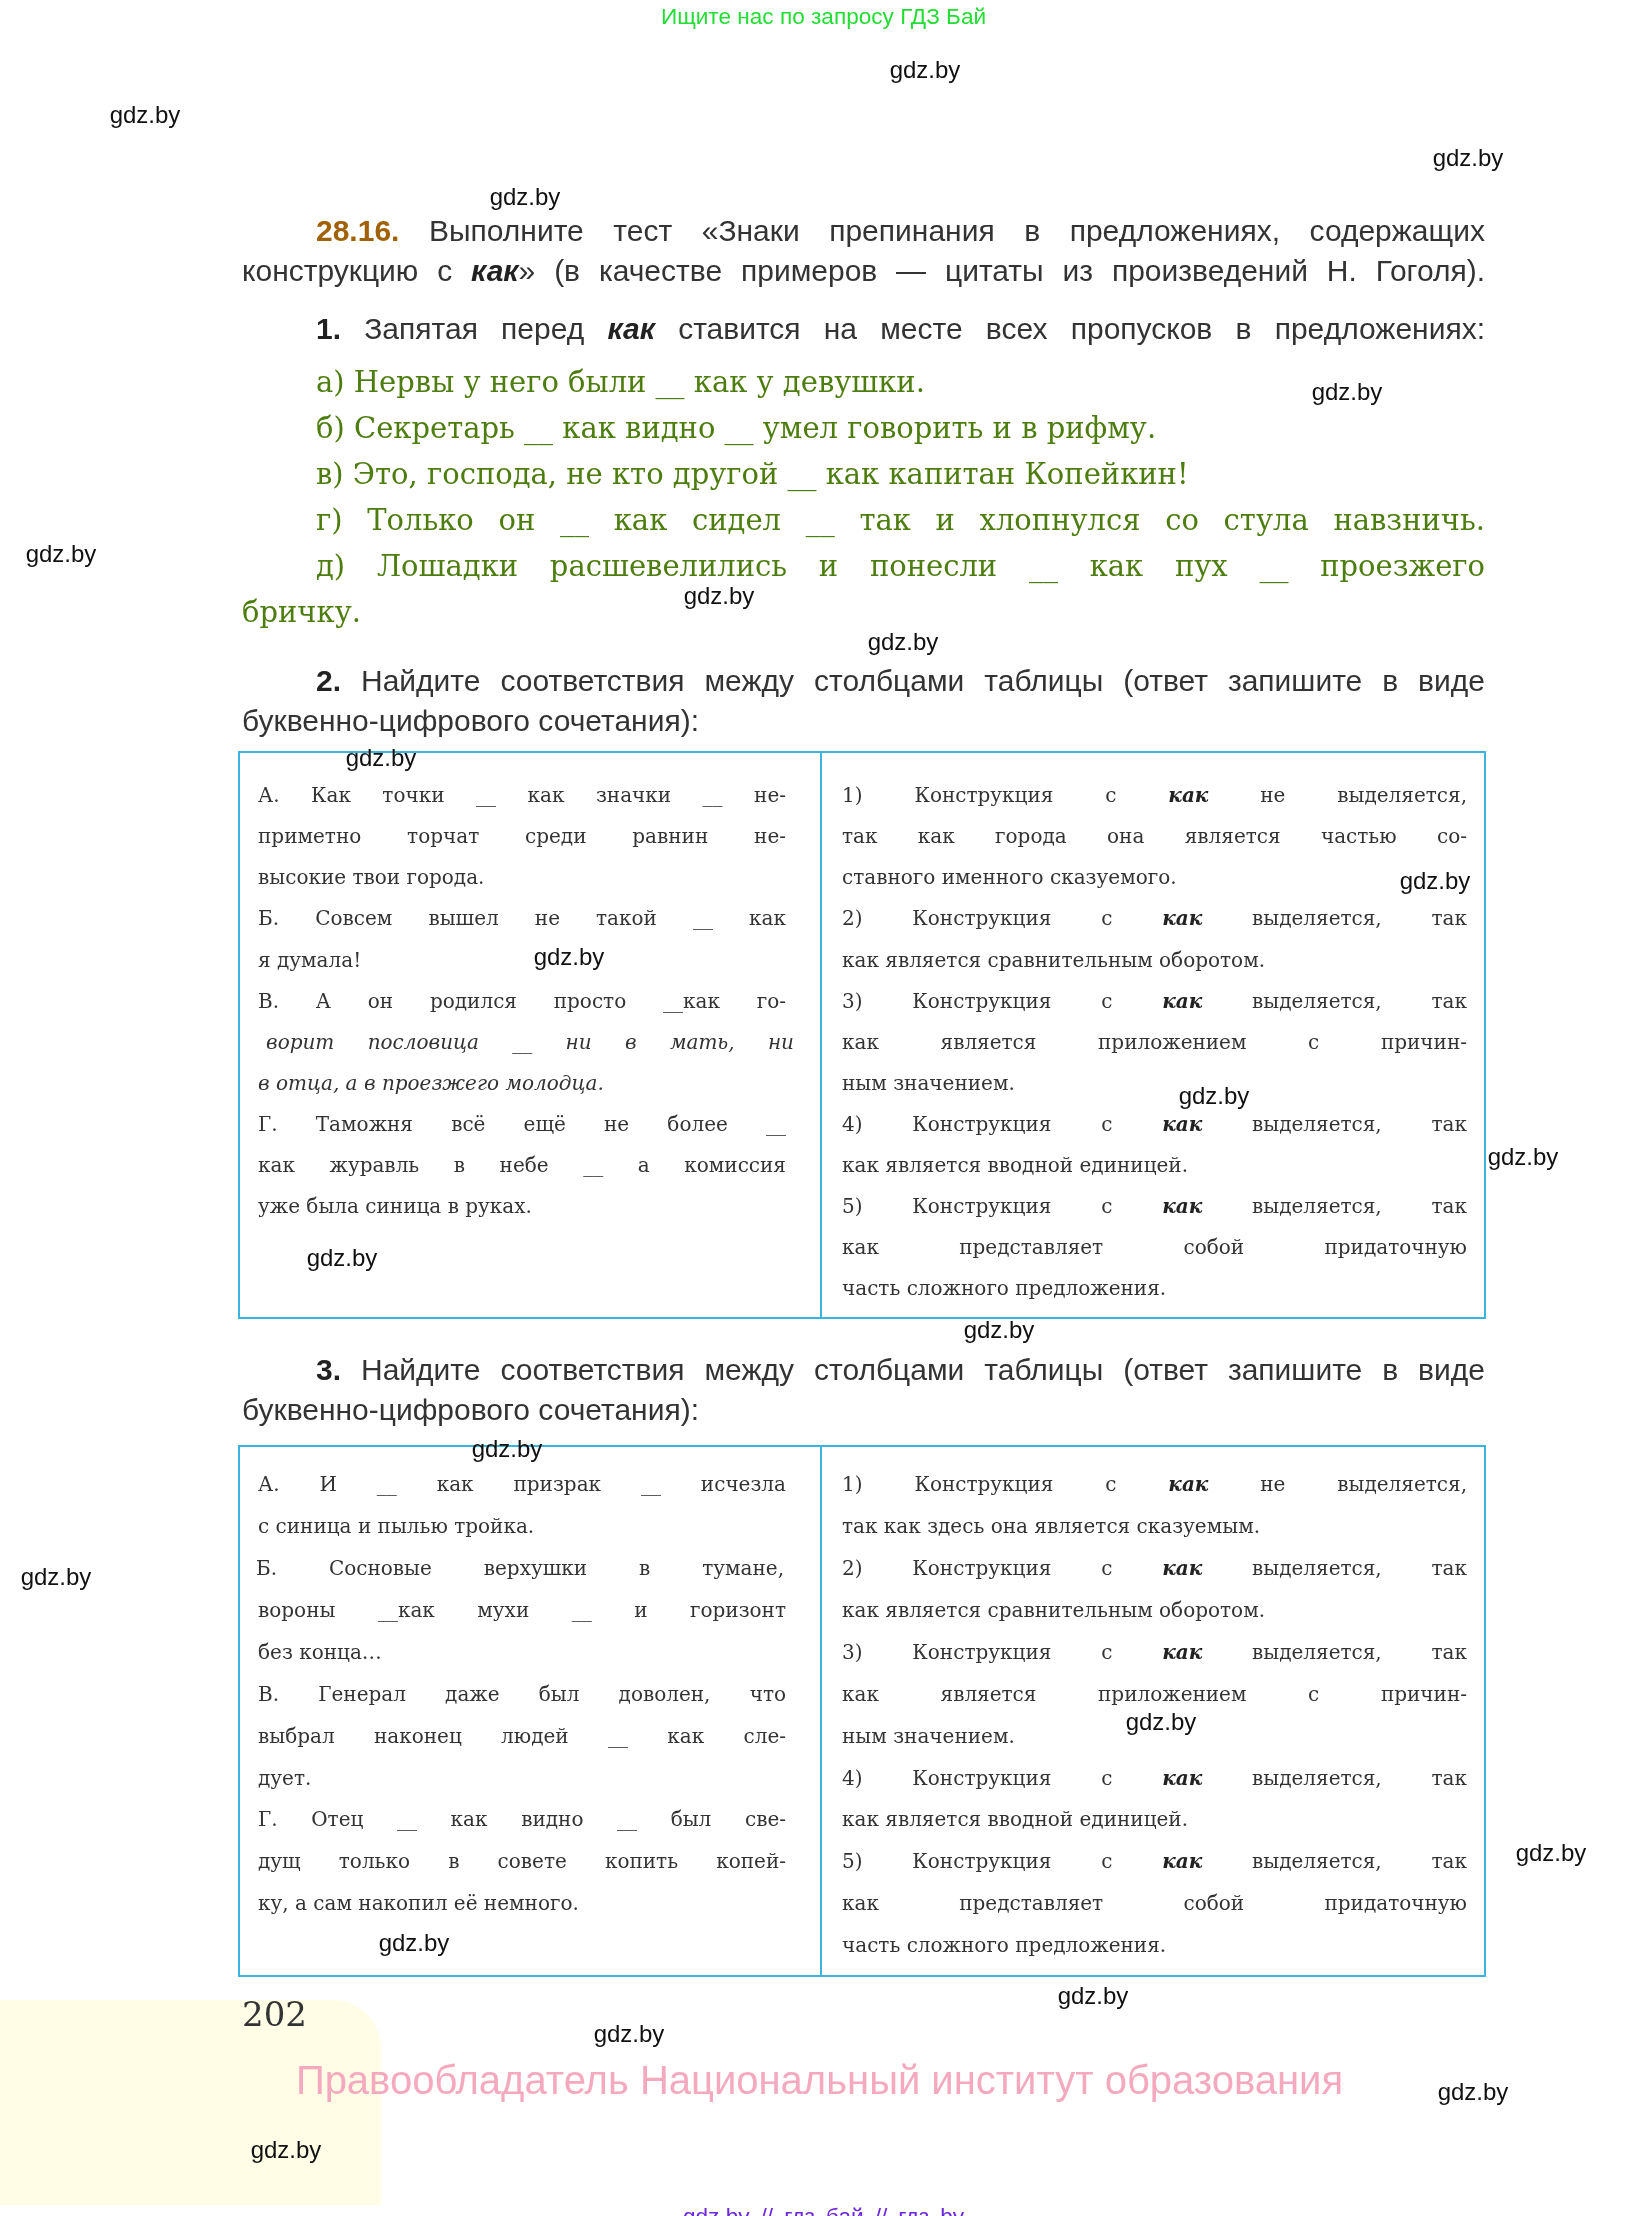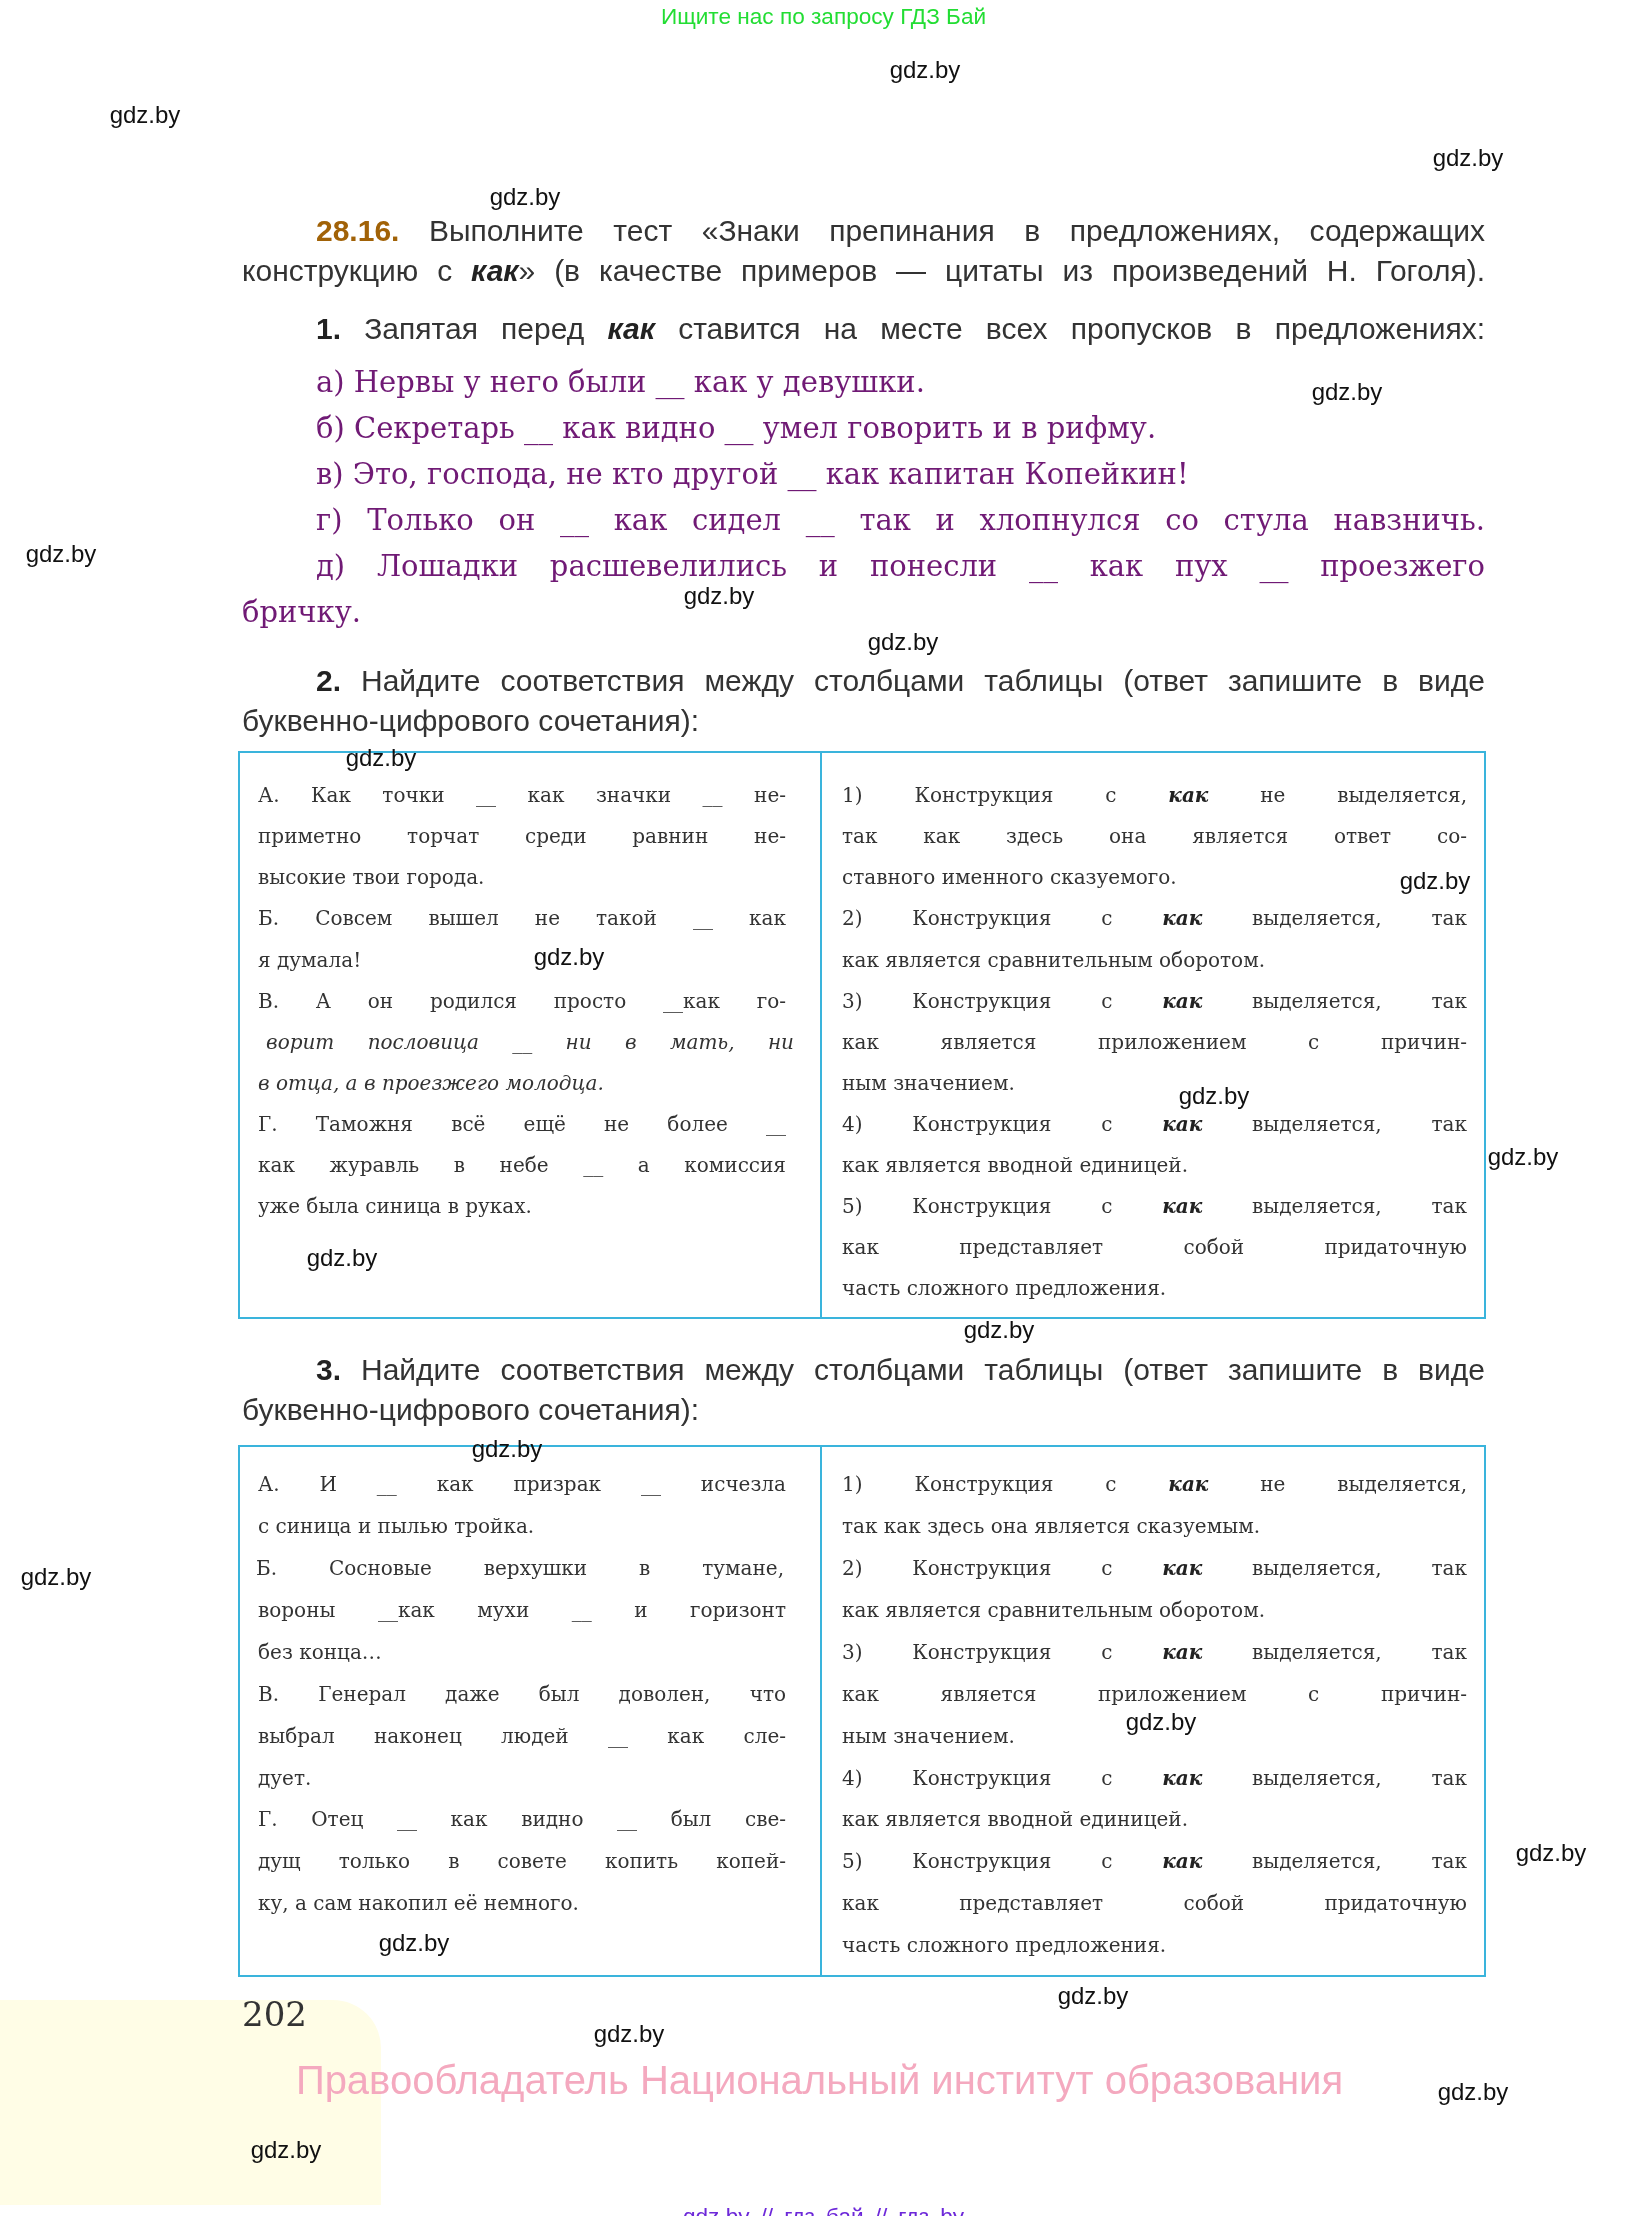--- a/index.html
+++ b/index.html
@@ -1,20 +1,20 @@
 <!DOCTYPE html>
 <html style="font-size:13px"><head>
 <meta charset="utf-8">
 <style>
   html, body { margin: 0; padding: 0; }
   body { width: 1647px; height: 2216px; position: relative; background: #ffffff; overflow: hidden; color: #333333; }
   .wm { position: absolute; font-family: "Liberation Sans", sans-serif; font-size: 24px; color: #111111; line-height: 1; white-space: nowrap; transform: translate(-50%, -50%); }
   .top-banner { position: absolute; left: 0; width: 1647px; top: 3.2px; text-align: center; font-family: "Liberation Sans", sans-serif; font-size: 22.6px; color: #22dd33; line-height: 27px; }
   .sans { font-family: "Liberation Sans", sans-serif; font-size: 30px; color: #333333; }
-  .serif { font-family: "DejaVu Serif", serif; font-size: 29px; color: #701a75; }
+  .serif { font-family: "DejaVu Serif", serif; font-size: 29px; color: #4d7c0f; }
   .line { position: absolute; height: 40px; line-height: 40px; white-space: nowrap; }
   .just { text-align: justify; text-align-last: justify; }
   .left { text-align: left; }
   .task-num { color: #a16207; font-weight: bold; }
   .bold { font-weight: bold; color: #222; }
   .bi { font-weight: bold; font-style: italic; color: #222; }
   .table { position: absolute; border: 2.4px solid #3ab4dc; box-sizing: border-box; }
   .divider { position: absolute; top: 0; bottom: 0; width: 0; border-left: 2.4px solid #3ab4dc; }
   .cell-line { position: absolute; height: 39px; line-height: 39px; white-space: nowrap; font-family: "DejaVu Serif", serif; font-size: 20px; color: #333333; }
   .page-corner { position: absolute; left: 0; top: 2000px; width: 381px; height: 205px; background: #fffde6; border-top-right-radius: 48px; }
@@ -63,21 +63,21 @@
     <div class="cell-line left" style="left: 258px; top: 941px;">я думала!</div>
     <div class="cell-line just" style="left: 258px; top: 982px; width: 528px;">В. А он родился просто __как го-</div>
     <div class="cell-line just" style="left: 266px; top: 1023px; width: 528px; font-style: italic;">ворит пословица __ ни в мать, ни</div>
     <div class="cell-line left" style="left: 258px; top: 1064px; font-style: italic;">в отца, а в проезжего молодца.</div>
     <div class="cell-line just" style="left: 258px; top: 1105px; width: 528px;">Г. Таможня всё ещё не более __</div>
     <div class="cell-line just" style="left: 258px; top: 1146px; width: 528px;">как журавль в небе __ а комиссия</div>
     <div class="cell-line left" style="left: 258px; top: 1187px;">уже была синица в руках.</div>
   </div>
 <div id="t2-right">
     <div class="cell-line just" style="left: 842px; top: 776px; width: 625px;"><span>1) Конструкция с </span><span class="bi">как</span><span> не выделяется,</span></div>
-    <div class="cell-line just" style="left: 842px; top: 817px; width: 625px;"><span>так как здесь она является ответ со-</span></div>
+    <div class="cell-line just" style="left: 842px; top: 817px; width: 625px;"><span>так как города она является частью со-</span></div>
     <div class="cell-line left" style="left: 842px; top: 858px;"><span>ставного именного сказуемого.</span></div>
     <div class="cell-line just" style="left: 842px; top: 899px; width: 625px;"><span>2) Конструкция с </span><span class="bi">как</span><span> выделяется, так</span></div>
     <div class="cell-line left" style="left: 842px; top: 941px;"><span>как является сравнительным оборотом.</span></div>
     <div class="cell-line just" style="left: 842px; top: 982px; width: 625px;"><span>3) Конструкция с </span><span class="bi">как</span><span> выделяется, так</span></div>
     <div class="cell-line just" style="left: 842px; top: 1023px; width: 625px;"><span>как является приложением с причин-</span></div>
     <div class="cell-line left" style="left: 842px; top: 1064px;"><span>ным значением.</span></div>
     <div class="cell-line just" style="left: 842px; top: 1105px; width: 625px;"><span>4) Конструкция с </span><span class="bi">как</span><span> выделяется, так</span></div>
     <div class="cell-line left" style="left: 842px; top: 1146px;"><span>как является вводной единицей.</span></div>
     <div class="cell-line just" style="left: 842px; top: 1187px; width: 625px;"><span>5) Конструкция с </span><span class="bi">как</span><span> выделяется, так</span></div>
     <div class="cell-line just" style="left: 842px; top: 1228px; width: 625px;"><span>как представляет собой придаточную</span></div>

